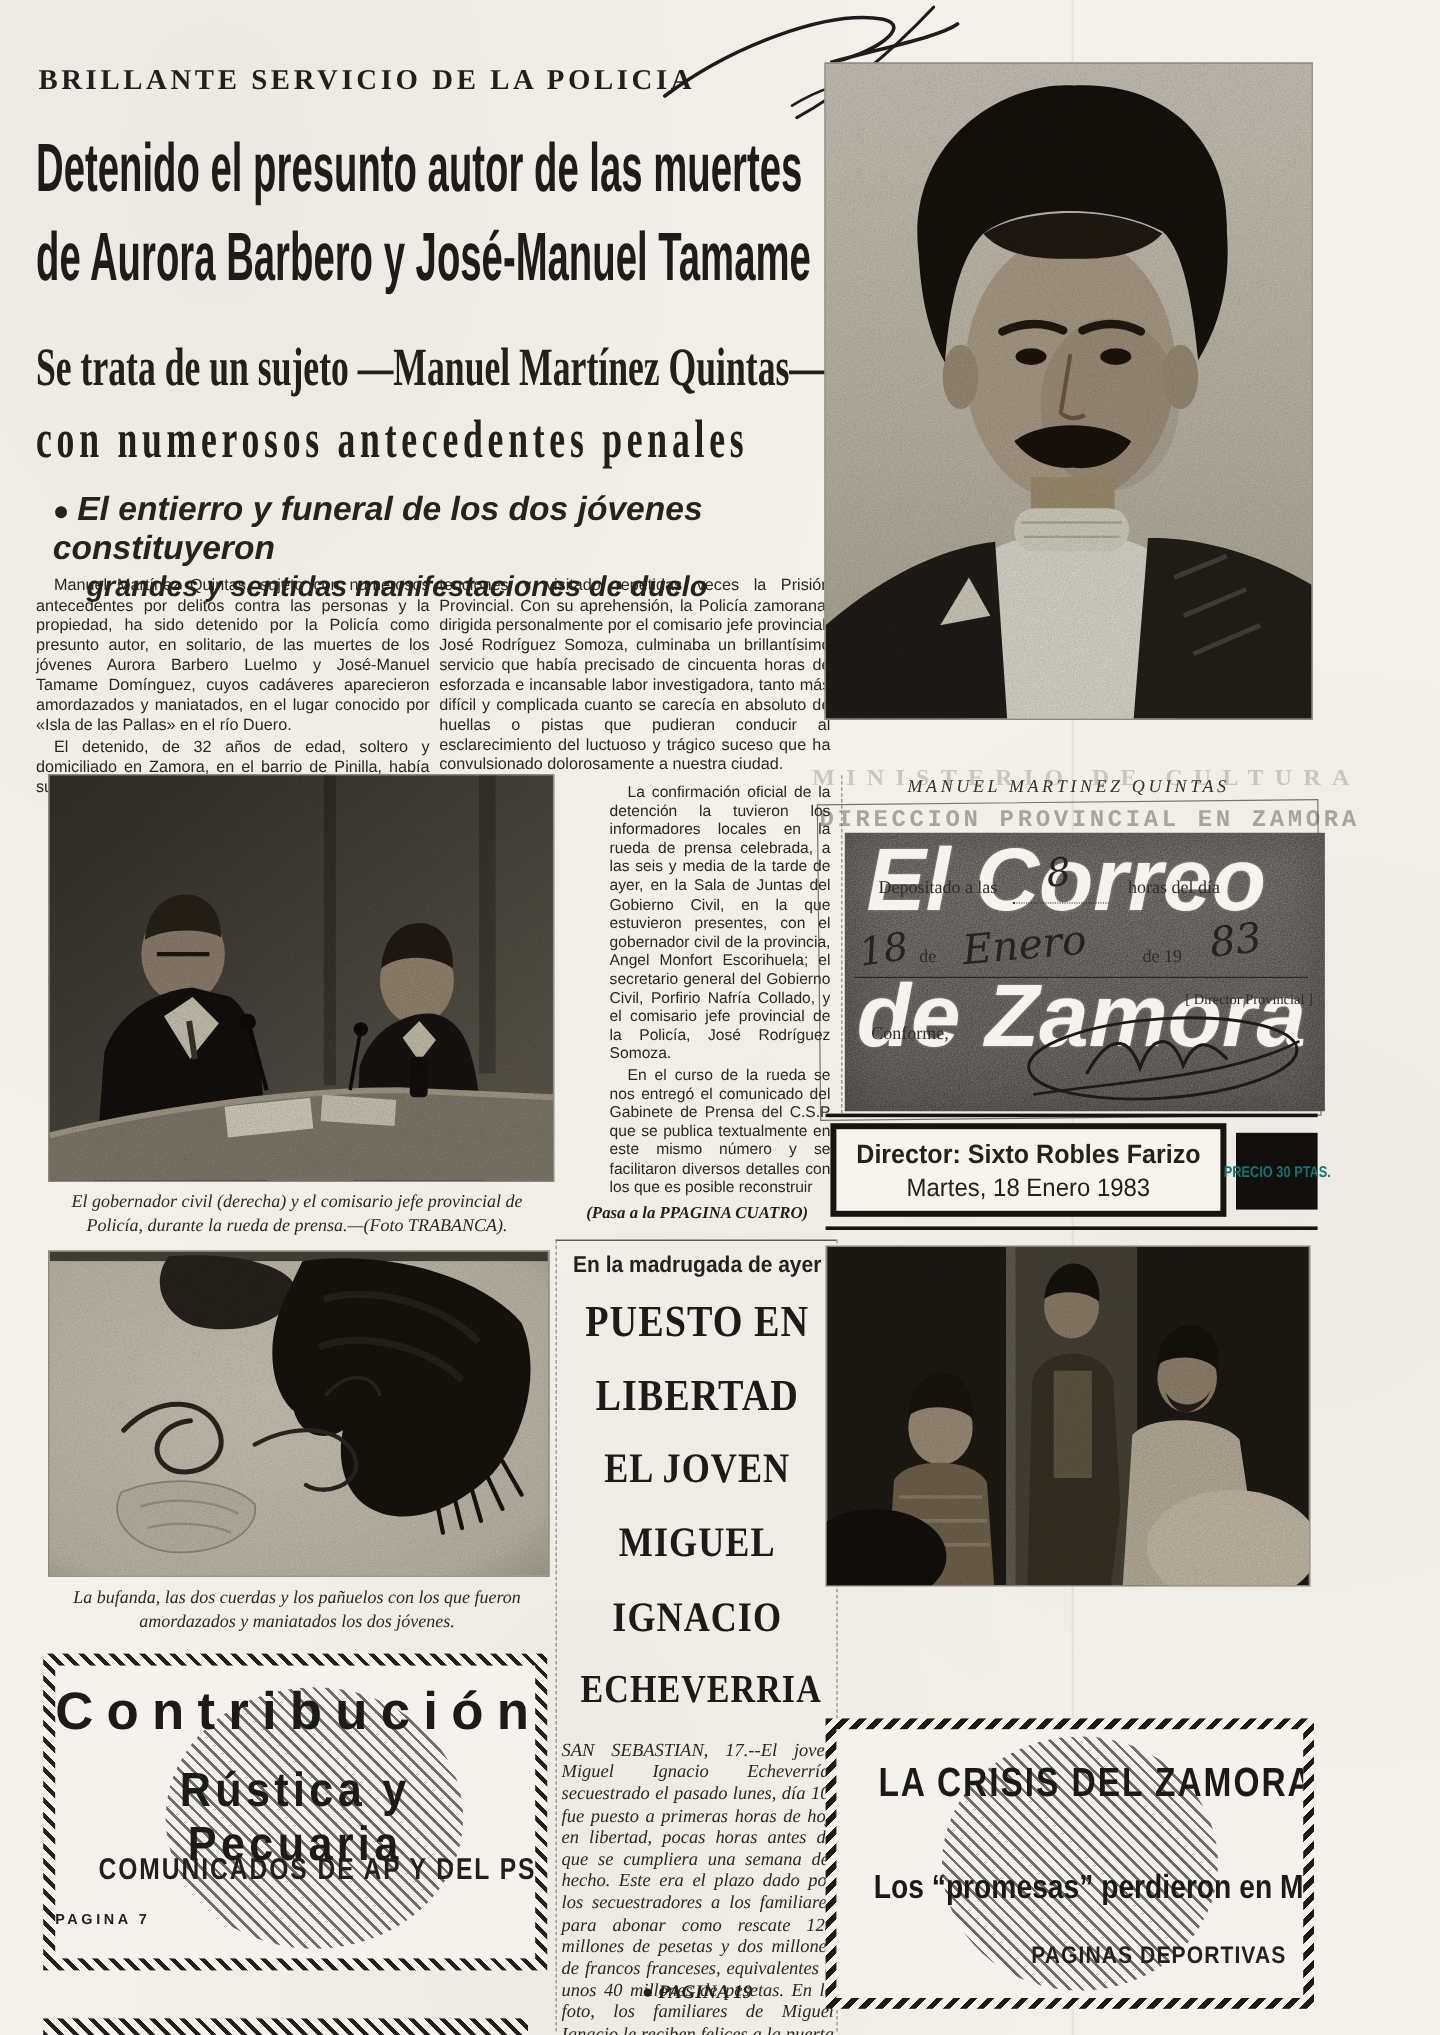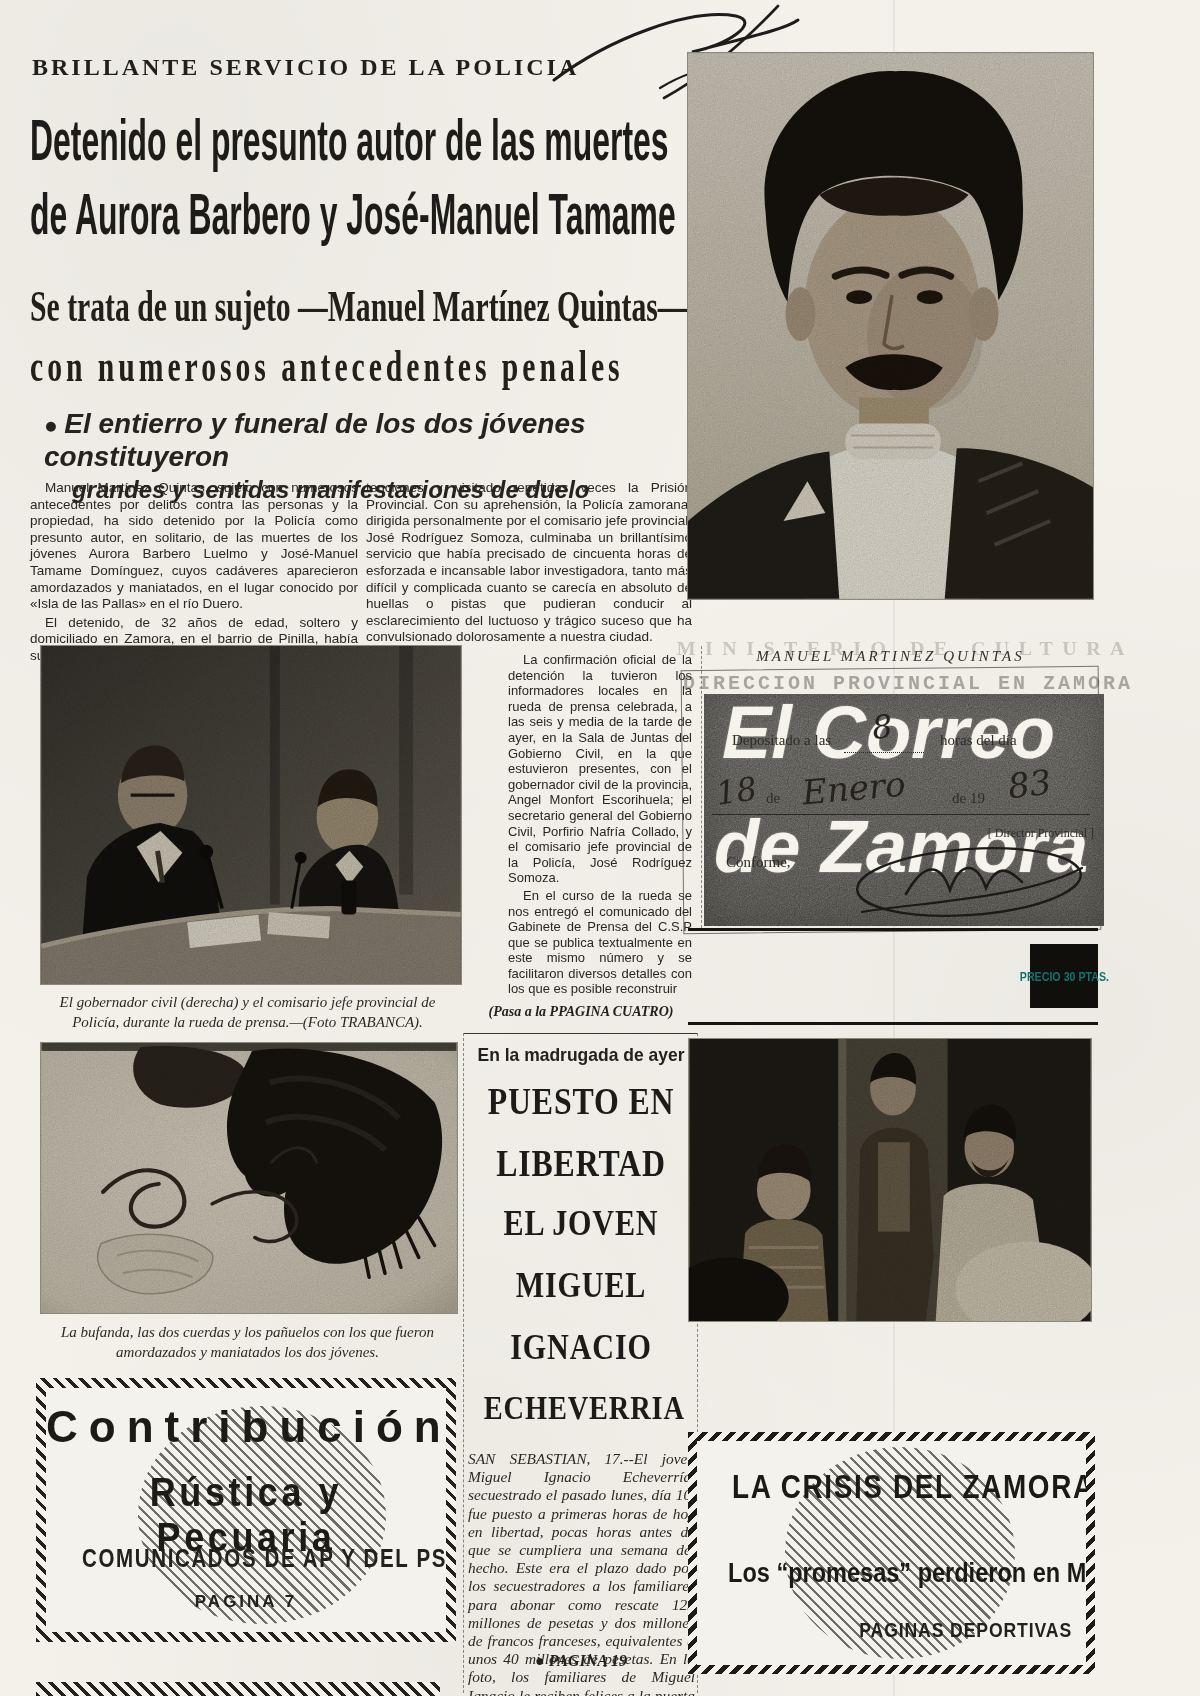--- a/index.html
+++ b/index.html
@@ -42,21 +42,21 @@
   .s2line{font-family:"Liberation Serif", serif;font-weight:bold;font-size:35px;letter-spacing:1px;text-align:center;transform:scaleX(0.86);transform-origin:center top;white-space:nowrap;color:#1d1b17;}
   .s2body{font-family:"Liberation Serif", serif;font-style:italic;font-size:15.4px;line-height:18.2px;text-align:justify;color:#2b2822;}
   .s2ref{font-family:"Liberation Serif", serif;font-style:italic;font-weight:bold;font-size:16px;text-align:center;}
   .hatch45{background:repeating-linear-gradient(45deg,#22211e 0 3.5px,#f3f1ea 3.5px 9px);}
   .hatch135{background:repeating-linear-gradient(135deg,#1c1b18 0 4.5px,#f3f1ea 4.5px 10px);}
   .ad-inner{position:absolute;inset:10px;background:#f4f2ec;overflow:hidden;}
   .hatch-circle{position:absolute;border-radius:50%;background:repeating-linear-gradient(45deg,rgba(28,27,24,0.62) 0 2.2px,rgba(0,0,0,0) 2.2px 7.5px);}
   .adl1{font-weight:bold;font-size:44px;letter-spacing:11px;text-align:center;color:#1c1b18;}
   .adl2{font-weight:bold;font-size:40px;letter-spacing:4px;text-align:center;transform:scaleX(0.9);color:#1c1b18;}
   .adl3{font-weight:bold;font-size:25px;letter-spacing:2px;text-align:center;transform:scaleX(0.82);white-space:nowrap;}
-  .adl4{font-weight:bold;font-size:17px;letter-spacing:3px;text-align:center;}
+  .adl4{font-weight:bold;font-size:12px;letter-spacing:3px;}
   .adr1{font-weight:bold;font-size:34px;letter-spacing:2px;text-align:center;transform:scaleX(0.82);white-space:nowrap;color:#1b1a17;}
   .adr2{font-weight:bold;font-size:28px;text-align:center;transform:scaleX(0.84);white-space:nowrap;color:#1b1a17;}
   .adr3{font-weight:bold;font-size:20px;letter-spacing:1px;text-align:right;transform:scaleX(0.88);transform-origin:right;}
   .rel{position:relative;width:100%;height:100%;}
 </style>
 </head>
 <body>
 
 <div id="paper">
 
@@ -168,20 +168,24 @@
         <path d="M62,54 C80,22 96,22 106,50 C116,22 132,20 142,48 C152,26 162,26 178,42" stroke="#1d1b18" stroke-width="2.6" fill="none" stroke-linecap="round"></path>
         <path d="M18,72 C80,62 182,58 238,28" stroke="#1d1b18" stroke-width="2.2" fill="none" stroke-linecap="round"></path>
       </svg>
     </div>
   </div>
 
   <div class="abs rulethick" style="left:688px;top:928px;width:410px;height:2.5px;"></div>
   <div class="abs rulethick" style="left:688px;top:1022px;width:410px;height:3px;"></div>
   <div class="abs vdash" style="left:701px;top:646px;height:282px;"></div>
 
+  <div class="abs dirbox" style="left:692px;top:936px;width:330px;height:78px;">
+    <div class="dir1">Director: Sixto Robles Farizo</div>
+    <div class="dir2">Martes, 18 Enero 1983</div>
+  </div>
 
   <div class="abs pricebox" style="left:1030px;top:944px;width:68px;height:64px;">
     <div class="price">PRECIO 30 PTAS.</div>
   </div>
 
   <svg class="abs photo-frame" style="left:40px;top:645px;" width="422" height="340" viewBox="0 0 422 340">
     <defs>
       <linearGradient id="pcbg" x1="0" y1="0" x2="1" y2="1">
         <stop offset="0" stop-color="#37342d"></stop>
           <stop offset="0.6" stop-color="#555147"></stop>

